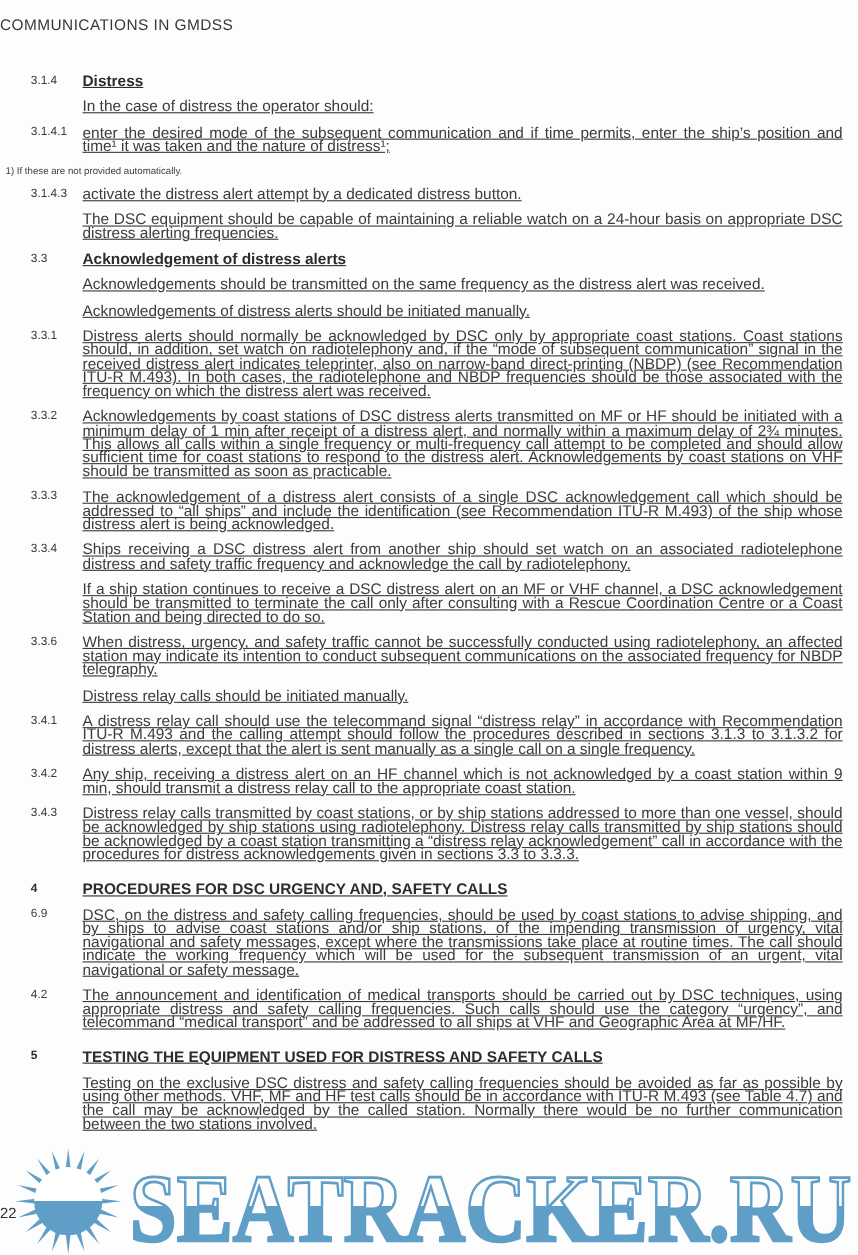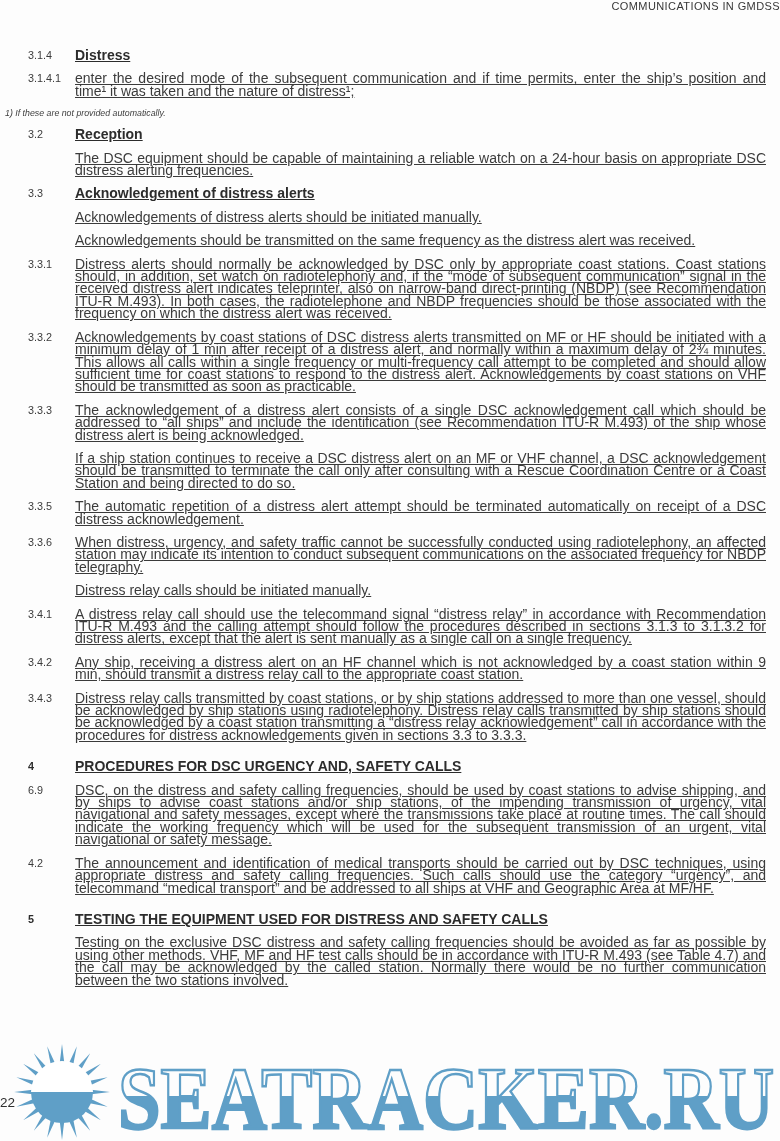--- a/index.html
+++ b/index.html
@@ -5,23 +5,24 @@
   html,body{margin:0;padding:0;}
   body{
     width:780px;height:1141px;
     background:#fdfdfd;
     font-family:"Liberation Sans", sans-serif;
     color:#3b3b3b;
     position:relative;
     overflow:hidden;
   }
   .page-header{
+    padding-top:14px;
     margin-bottom:37px;
-    text-align:right;
-    font-size:11px;
+    text-align:left;
+    font-size:14px;
     letter-spacing:.4px;
     color:#373737;
   }
   .content{
     padding-left:28px;
     padding-right:14px;
   }
   .block{
     display:flex;
     margin-bottom:11px;
@@ -45,21 +46,20 @@
     text-align:left;
     color:#2c2c2c;
   }
   .block.major{margin-top:19px;}
   .block.major .num{font-weight:bold;color:#2c2c2c;}
   .footnote{
     margin:1px 0 10px -23px;
     font-size:8.8px;
     line-height:10px;
     color:#3e3e3e;
-    font-style:italic;
   }
   .watermark{
     position:absolute;
     left:0;top:1028px;
     width:780px;height:113px;
     pointer-events:none;
   }
   .page-number{
     position:absolute;
     left:0;top:1095px;
@@ -74,80 +74,84 @@
 
 <div class="page-header">COMMUNICATIONS IN GMDSS</div>
 
 <div class="content">
 
   <div class="block">
     <span class="num">3.1.4</span>
     <span class="txt h">Distress</span>
   </div>
 
+  <div class="block">
+    <span class="num"></span>
+    <span class="txt">In the case of distress the operator should:</span>
+  </div>
 
   <div class="block">
     <span class="num">3.1.4.1</span>
     <span class="txt">enter the desired mode of the subsequent communication and if time permits, enter the ship’s position and time¹ it was taken and the nature of distress¹;</span>
   </div>
 
   <div class="footnote">1) If these are not provided automatically.</div>
 
 
-
-  <div class="block">
-    <span class="num">3.2</span>
-    <span class="txt h">Reception</span>
-  </div>
+  <div class="block">
+    <span class="num">3.1.4.3</span>
+    <span class="txt">activate the distress alert attempt by a dedicated distress button.</span>
+  </div>
+
 
   <div class="block">
     <span class="num"></span>
     <span class="txt">The DSC equipment should be capable of maintaining a reliable watch on a 24-hour basis on appropriate DSC distress alerting frequencies.</span>
   </div>
 
   <div class="block">
     <span class="num">3.3</span>
     <span class="txt h">Acknowledgement of distress alerts</span>
   </div>
 
   <div class="block">
     <span class="num"></span>
+    <span class="txt">Acknowledgements should be transmitted on the same frequency as the distress alert was received.</span>
+  </div>
+
+  <div class="block">
+    <span class="num"></span>
     <span class="txt">Acknowledgements of distress alerts should be initiated manually.</span>
-  </div>
-
-  <div class="block">
-    <span class="num"></span>
-    <span class="txt">Acknowledgements should be transmitted on the same frequency as the distress alert was received.</span>
   </div>
 
   <div class="block">
     <span class="num">3.3.1</span>
     <span class="txt">Distress alerts should normally be acknowledged by DSC only by appropriate coast stations. Coast stations should, in addition, set watch on radiotelephony and, if the “mode of subsequent communication” signal in the received distress alert indicates teleprinter, also on narrow-band direct-printing (NBDP) (see Recommendation ITU-R M.493). In both cases, the radiotelephone and NBDP frequencies should be those associated with the frequency on which the distress alert was received.</span>
   </div>
 
   <div class="block">
     <span class="num">3.3.2</span>
     <span class="txt">Acknowledgements by coast stations of DSC distress alerts transmitted on MF or HF should be initiated with a minimum delay of 1 min after receipt of a distress alert, and normally within a maximum delay of 2¾ minutes. This allows all calls within a single frequency or multi-frequency call attempt to be completed and should allow sufficient time for coast stations to respond to the distress alert. Acknowledgements by coast stations on VHF should be transmitted as soon as practicable.</span>
   </div>
 
   <div class="block">
     <span class="num">3.3.3</span>
     <span class="txt">The acknowledgement of a distress alert consists of a single DSC acknowledgement call which should be addressed to “all ships” and include the identification (see Recommendation ITU-R M.493) of the ship whose distress alert is being acknowledged.</span>
   </div>
 
+  <div class="block">
+    <span class="num">3.3.4</span>
+    <span class="txt">Ships receiving a DSC distress alert from another ship should set watch on an associated radiotelephone distress and safety traffic frequency and acknowledge the call by radiotelephony.</span>
+  </div>
 
   <div class="block">
     <span class="num"></span>
     <span class="txt">If a ship station continues to receive a DSC distress alert on an MF or VHF channel, a DSC acknowledgement should be transmitted to terminate the call only after consulting with a Rescue Coordination Centre or a Coast Station and being directed to do so.</span>
   </div>
 
-  <div class="block">
-    <span class="num">3.3.5</span>
-    <span class="txt">The automatic repetition of a distress alert attempt should be terminated automatically on receipt of a DSC distress acknowledgement.</span>
-  </div>
 
   <div class="block">
     <span class="num">3.3.6</span>
     <span class="txt">When distress, urgency, and safety traffic cannot be successfully conducted using radiotelephony, an affected station may indicate its intention to conduct subsequent communications on the associated frequency for NBDP telegraphy.</span>
   </div>
 
 
   <div class="block">
     <span class="num"></span>
     <span class="txt">Distress relay calls should be initiated manually.</span>

